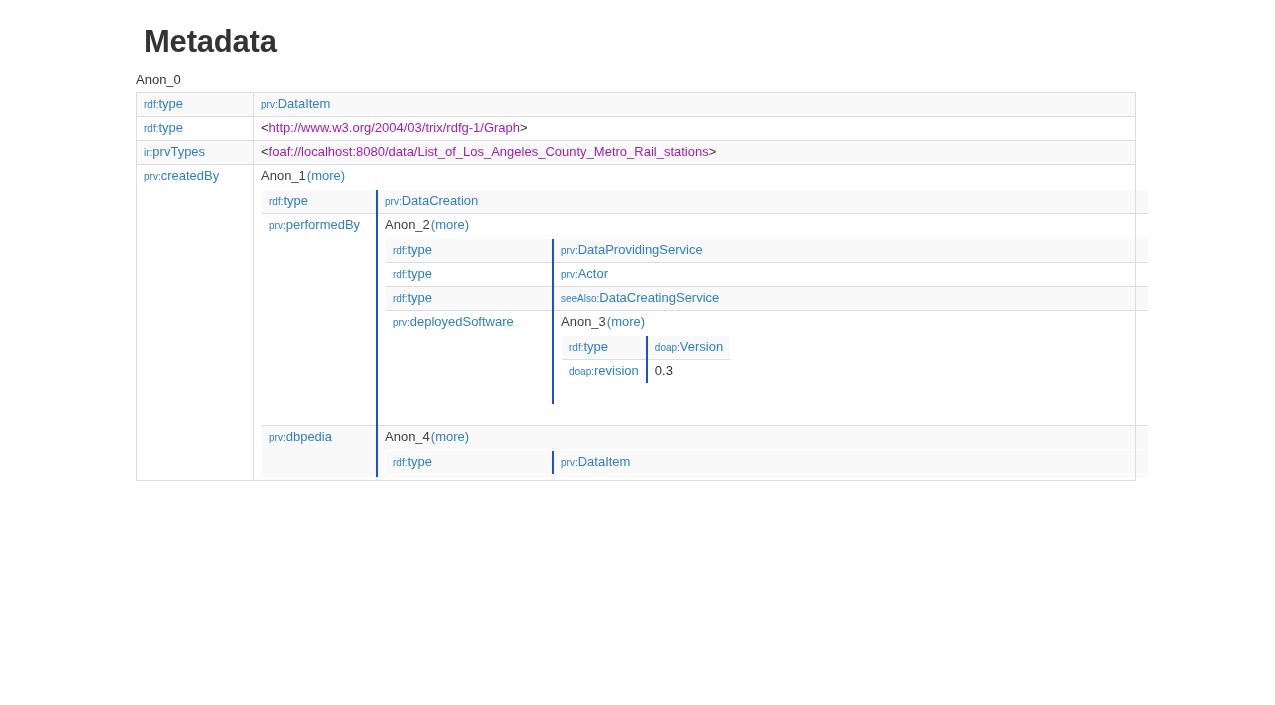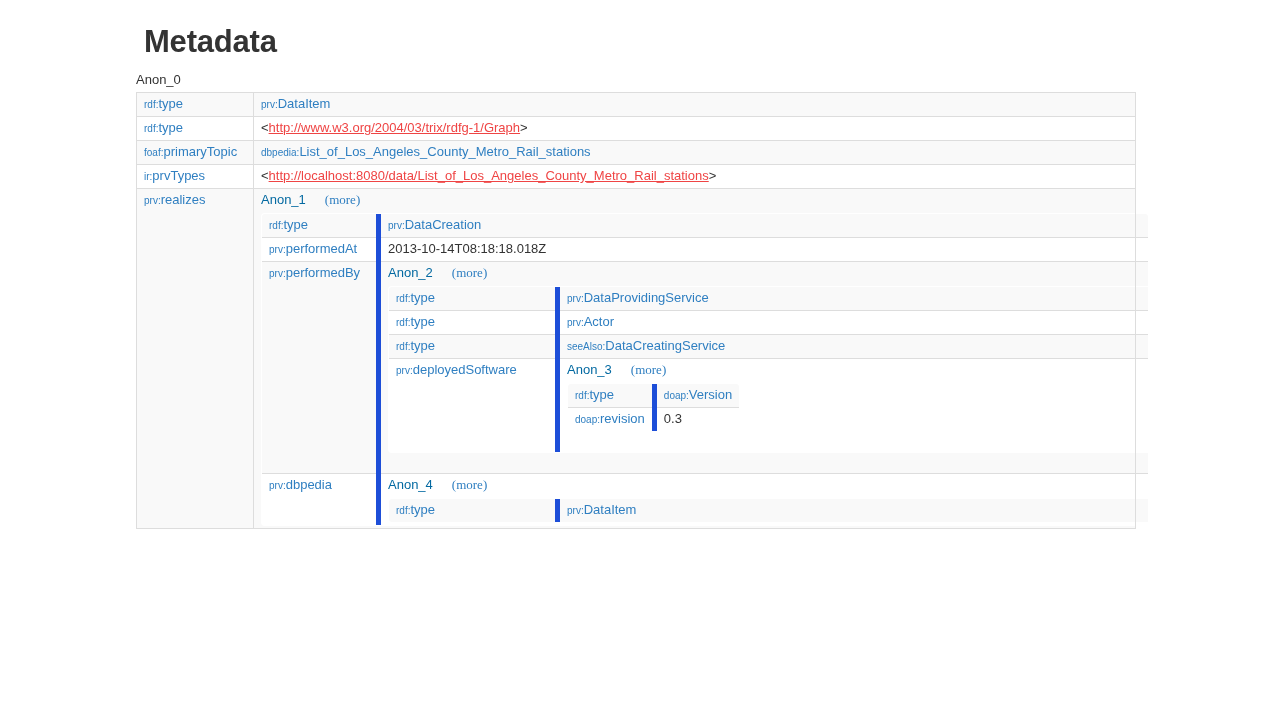--- a/index.html
+++ b/index.html
@@ -76,21 +76,21 @@
     border: 1px solid #dddddd;
     border-radius: 4px;
     margin-top: 4px;
     background: #ffffff;
     overflow: hidden;
   }
   table.nested > tbody > tr > td {
     border-bottom: 1px solid #dddddd;
   }
   table.nested > tbody > tr > td + td {
-    border-left: 5px solid #1d4ed8;
+    border-left: 2px solid #1d4ed8;
   }
   table.nested > tbody > tr:last-child > td {
     border-bottom: none;
   }
   table.nested > tbody > tr:nth-child(odd) > td { background: #f9f9f9; }
   table.nested > tbody > tr:nth-child(even) > td { background: #ffffff; }
 
   table.level-2 { width: 888px; }
   table.level-3 { width: 779px; }
   table.level-4 { width: auto; table-layout: auto; }
@@ -109,41 +109,39 @@
   }
   .qname .local {
     font-size: 13px;
   }
 
   .uri {
     color: #333333;
     font-size: 13px;
   }
   .uri .uri-inner {
-    color: #ef4444;
-    text-decoration: underline;
+    color: #a21caf;
   }
 
   .literal {
     color: #333333;
     font-size: 13px;
   }
 
   .anon-head {
     font-size: 13px;
     line-height: 18px;
     color: #333333;
     white-space: nowrap;
   }
-  .anon-head .anon-id { color: #0369a1; }
+  .anon-head .anon-id { color: #404040; }
   .anon-head .more-link {
     color: #2f7fc1;
-    margin-left: 19px;
+    margin-left: 1px;
     cursor: pointer;
-    font-family: Liberation Serif, serif;
   }
   .anon-head .more-link .paren { color: #2f7fc1; }
 
   .spacer-cell { height: 18px; }
 </style>
 </head>
 <body>
 
 <div class="page">
 
@@ -165,69 +163,53 @@
 
       <tr>
         <td class="c1-pred">
           <span class="qname"><span class="prefix">rdf</span><span class="prefix">:</span><span class="local">type</span></span>
         </td>
         <td>
           <span class="uri"><span>&lt;</span><span class="uri-inner">http://www.w3.org/2004/03/trix/rdfg-1/Graph</span><span>&gt;</span></span>
         </td>
       </tr>
 
-      <tr>
-        <td class="c1-pred">
-          <span class="qname"><span class="prefix">foaf</span><span class="prefix">:</span><span class="local">primaryTopic</span></span>
-        </td>
-        <td>
-          <span class="qname"><span class="prefix">dbpedia</span><span class="prefix">:</span><span class="local">List_of_Los_Angeles_County_Metro_Rail_stations</span></span>
-        </td>
-      </tr>
 
 
       <tr>
         <td class="c1-pred">
           <span class="qname"><span class="prefix">ir</span><span class="prefix">:</span><span class="local">prvTypes</span></span>
         </td>
         <td>
-          <span class="uri"><span>&lt;</span><span class="uri-inner">http://localhost:8080/data/List_of_Los_Angeles_County_Metro_Rail_stations</span><span>&gt;</span></span>
+          <span class="uri"><span>&lt;</span><span class="uri-inner">foaf://localhost:8080/data/List_of_Los_Angeles_County_Metro_Rail_stations</span><span>&gt;</span></span>
         </td>
       </tr>
 
       <tr>
         <td class="c1-pred">
-          <span class="qname"><span class="prefix">prv</span><span class="prefix">:</span><span class="local">realizes</span></span>
+          <span class="qname"><span class="prefix">prv</span><span class="prefix">:</span><span class="local">createdBy</span></span>
         </td>
         <td>
 
           <div class="anon-head">
             <span class="anon-id">Anon_1</span><span class="more-link"><span class="paren">(</span><span>more</span><span class="paren">)</span></span>
           </div>
 
           <table class="rdf-table nested level-2">
             <tbody>
 
               <tr>
                 <td class="c2-pred">
                   <span class="qname"><span class="prefix">rdf</span><span class="prefix">:</span><span class="local">type</span></span>
                 </td>
                 <td>
                   <span class="qname"><span class="prefix">prv</span><span class="prefix">:</span><span class="local">DataCreation</span></span>
                 </td>
               </tr>
 
-              <tr>
-                <td class="c2-pred">
-                  <span class="qname"><span class="prefix">prv</span><span class="prefix">:</span><span class="local">performedAt</span></span>
-                </td>
-                <td>
-                  <span class="literal">2013-10-14T08:18:18.018Z</span>
-                </td>
-              </tr>
 
               <tr>
                 <td class="c2-pred">
                   <span class="qname"><span class="prefix">prv</span><span class="prefix">:</span><span class="local">performedBy</span></span>
                 </td>
                 <td>
 
                   <div class="anon-head">
                     <span class="anon-id">Anon_2</span><span class="more-link"><span class="paren">(</span><span>more</span><span class="paren">)</span></span>
                   </div>

